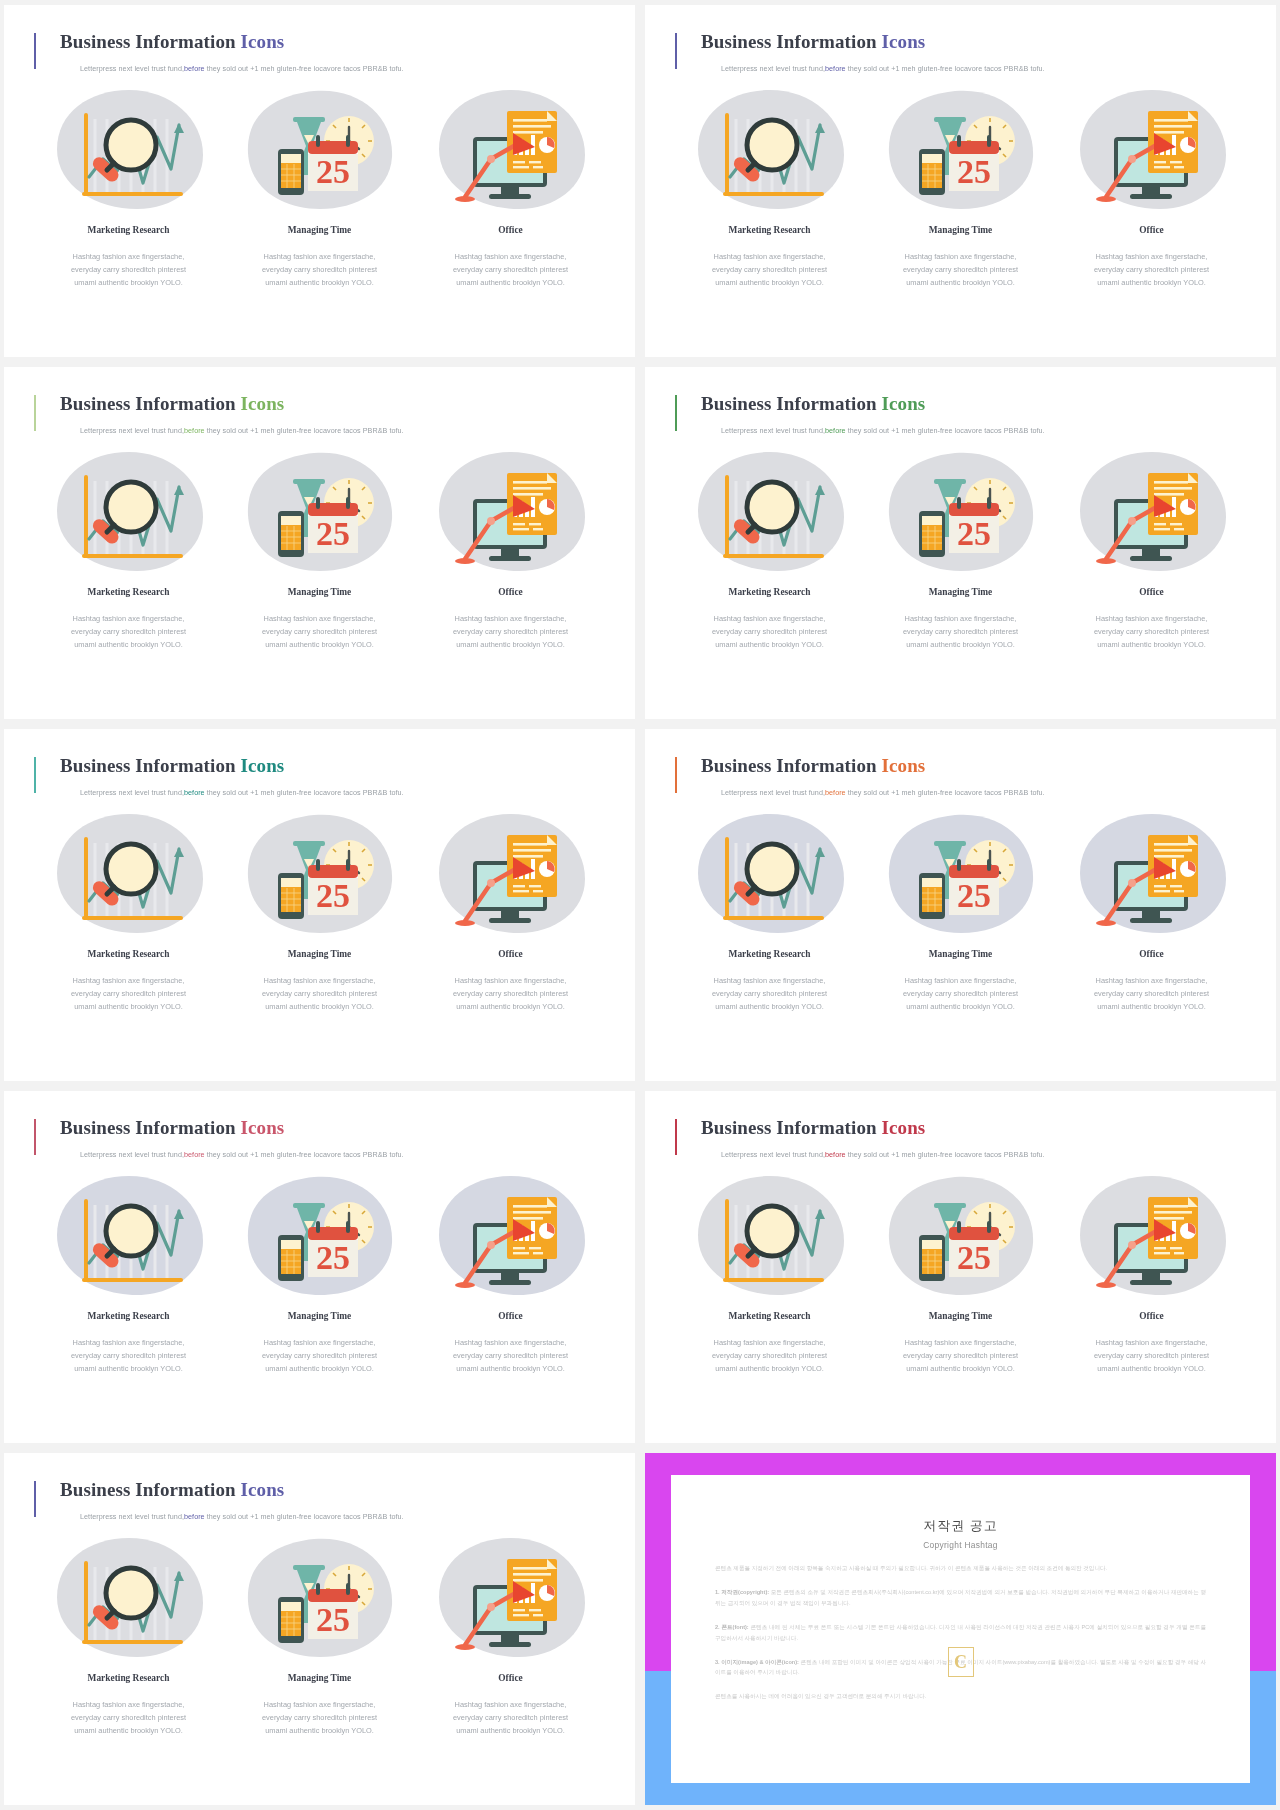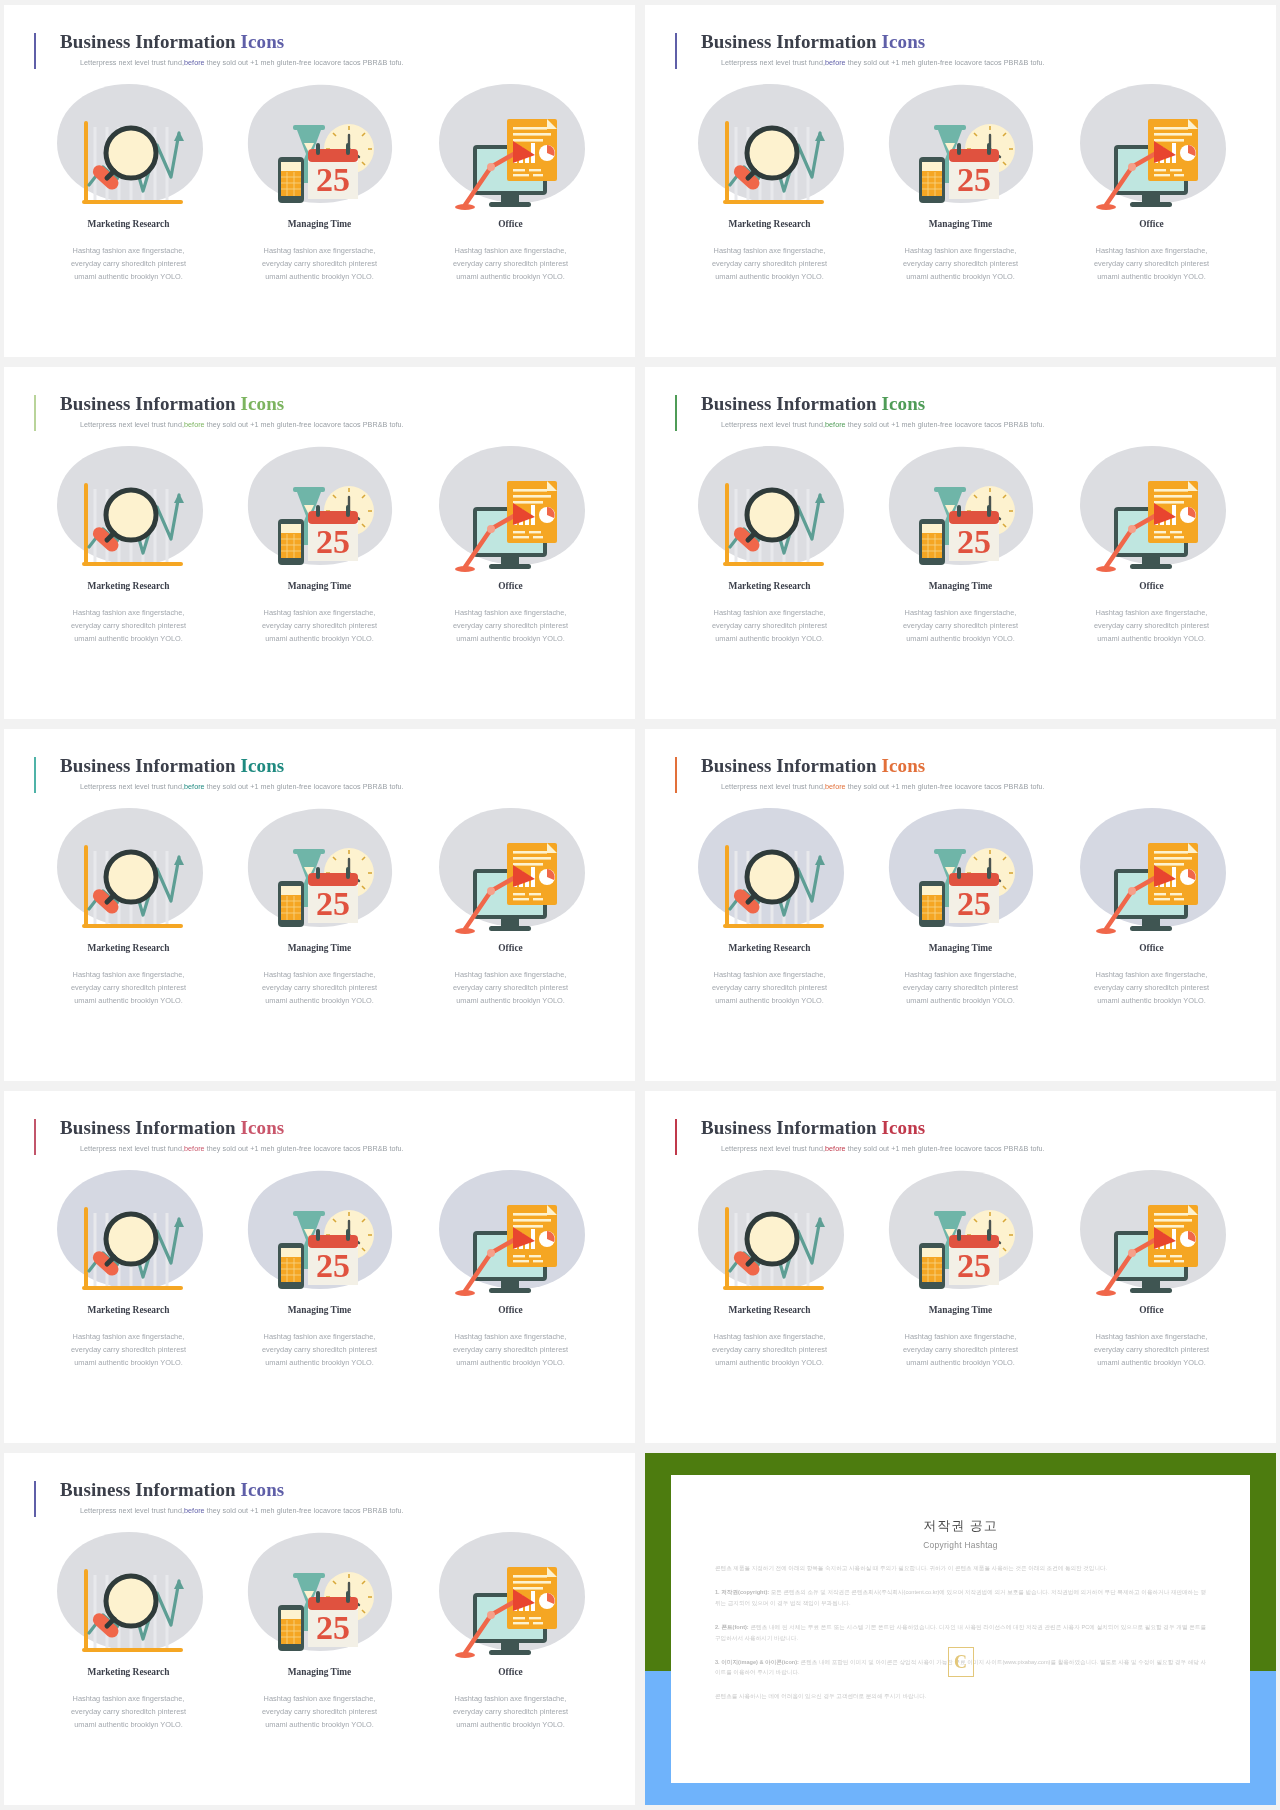--- a/index.html
+++ b/index.html
@@ -38,21 +38,21 @@
     font-weight: 700;
     color: #3b3f4a;
     letter-spacing: .1px;
     line-height: 1.18;
     white-space: nowrap;
   }
   .hdr-title .accent { }
   .hdr-sub {
     font-size: 7.2px;
     color: #9aa0a6;
-    margin-top: 5px;
+    margin-top: 11px;
     letter-spacing: .05px;
     white-space: nowrap;
     padding-left: 20px;
   }
   .hdr-sub .sub-accent { }
   
   .cols {
     display: grid;
     grid-template-columns: 1fr 1fr 1fr;
     margin-top: 10px;
@@ -67,41 +67,41 @@
   .blob {
     position: absolute;
     left: 50%;
     top: 4px;
     transform: translateX(-50%);
     width: 152px;
     height: 122px;
   }
   .icon-wrap {
     position: absolute;
-    left: 50%; top: 28px;
+    left: 50%; top: 14px;
     transform: translateX(-50%);
     width: 120px; height: 112px;
   }
   .col-title {
     font-family: "Liberation Serif", serif;
     font-size: 9.4px;
     font-weight: 700;
     color: #3b3f4a;
     margin-top: 10px;
   }
   .col-desc {
     font-size: 7.4px;
     line-height: 1.72;
     color: #a3a8ae;
     margin-top: 16px;
     text-align: center;
   }
   
   .copyslide {
-    background: #4d7c0f;
+    background: #d946ef;
     padding: 0;
     position: relative;
     overflow: hidden;
   }
   .copy-lower {
     position: absolute;
     left: 0; bottom: 0; right: 0;
     height: 38%;
     background: #6fb3fb;
   }

